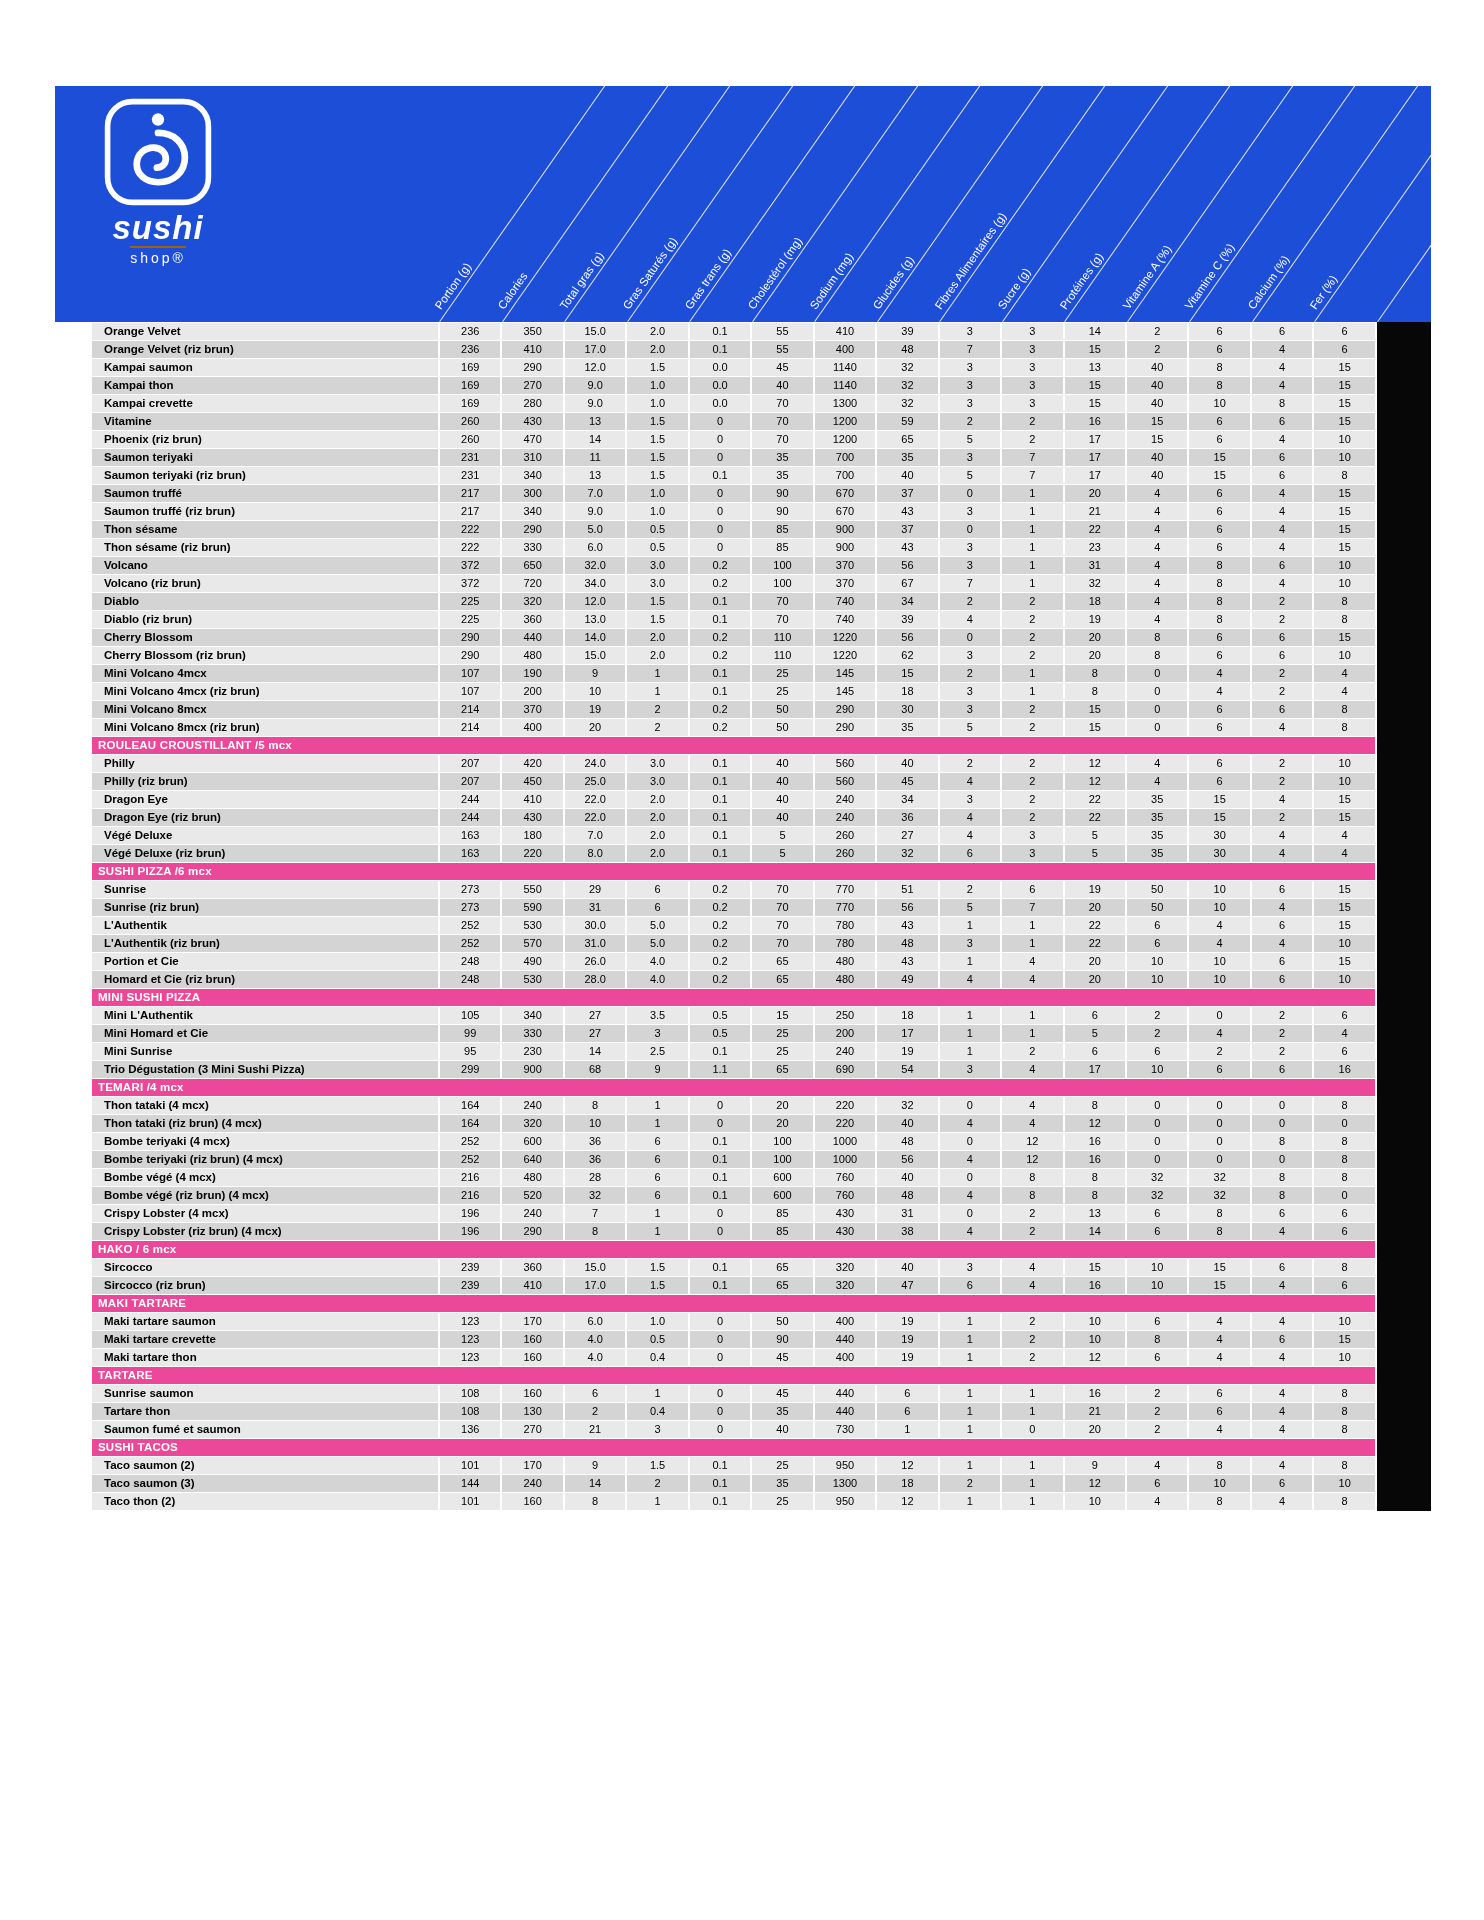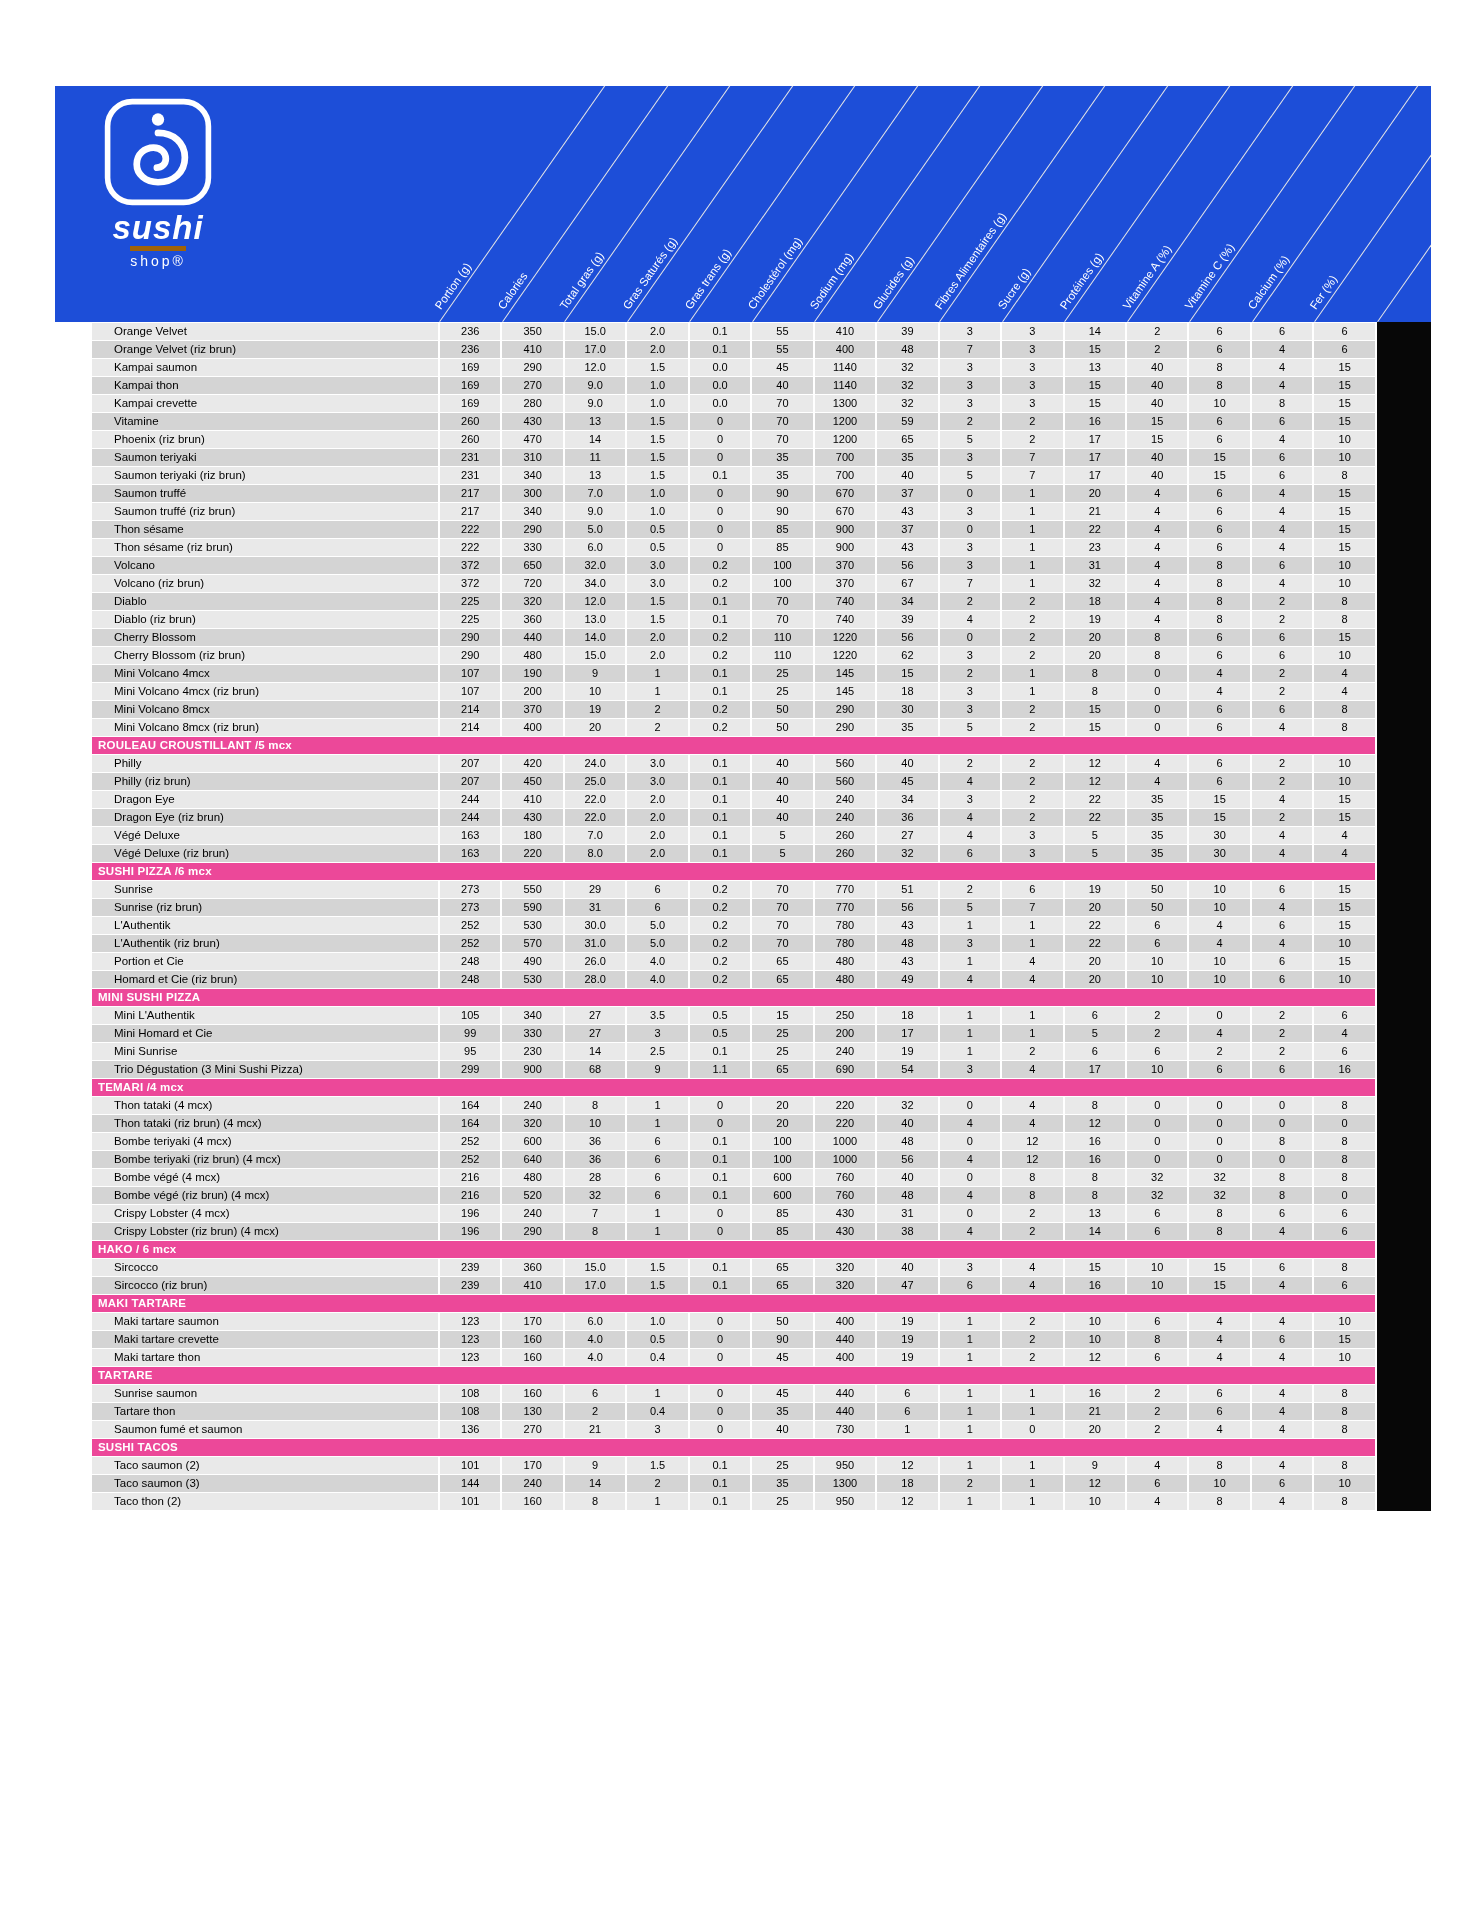--- a/index.html
+++ b/index.html
@@ -10,21 +10,21 @@
   }
   .doc { position:absolute; left:55px; top:86px; width:1376px; }
 
   
   .header-black {
     position:relative; width:100%; height:236px; background:#1d4ed8; overflow:hidden;
   }
   .logo { position:absolute; left:36px; top:10px; width:134px; text-align:center; color:#fff; }
   .logo svg { display:block; margin:0 auto; }
   .brand-top { font-size:33px; font-weight:bold; font-style:italic; letter-spacing:1px; line-height:1; margin-top:3px; }
-  .brand-bottom { font-size:14px; letter-spacing:3px; display:inline-block; border-top:5px solid #a16207; padding-top:2px; margin-top:2px; }
+  .brand-bottom { font-size:14px; letter-spacing:3px; display:inline-block; border-top:2px solid #a16207; padding-top:2px; margin-top:2px; }
 
   .diag {
     position:absolute; bottom:0; height:18px; width:310px;
     transform:rotate(-55deg); transform-origin:0 100%;
     border-bottom:1px solid #e6e6e6;
     color:#ffffff; font-size:11.5px; line-height:16px;
     padding-left:10px; white-space:nowrap;
   }
   .diag.lineonly { border-bottom:1px solid #e6e6e6; }
 
@@ -35,21 +35,21 @@
 
   table.nutri {
     border-collapse:separate; border-spacing:2px 1px;
     table-layout:fixed; width:1287px; background:#ffffff;
   }
   col.name-col { width:346px; }
   td {
     height:17px; font-size:11px; line-height:17px; text-align:center;
     padding:0; color:#000; overflow:hidden; white-space:nowrap;
   }
-  td.name { text-align:left; padding-left:22px; font-size:11.5px; }
+  td.name { text-align:left; padding-left:12px; font-size:11.5px;font-weight:bold; }
   tr.light td { background:#e9e9e9; }
   tr.dark  td { background:#d4d4d4; }
   tr.section-row td {
     background:#ec4899; color:#ffffff; font-weight:bold;
     text-align:left; padding-left:6px; font-size:11.5px; letter-spacing:0.2px;
   }
 </style>
 </head>
 <body>
 

